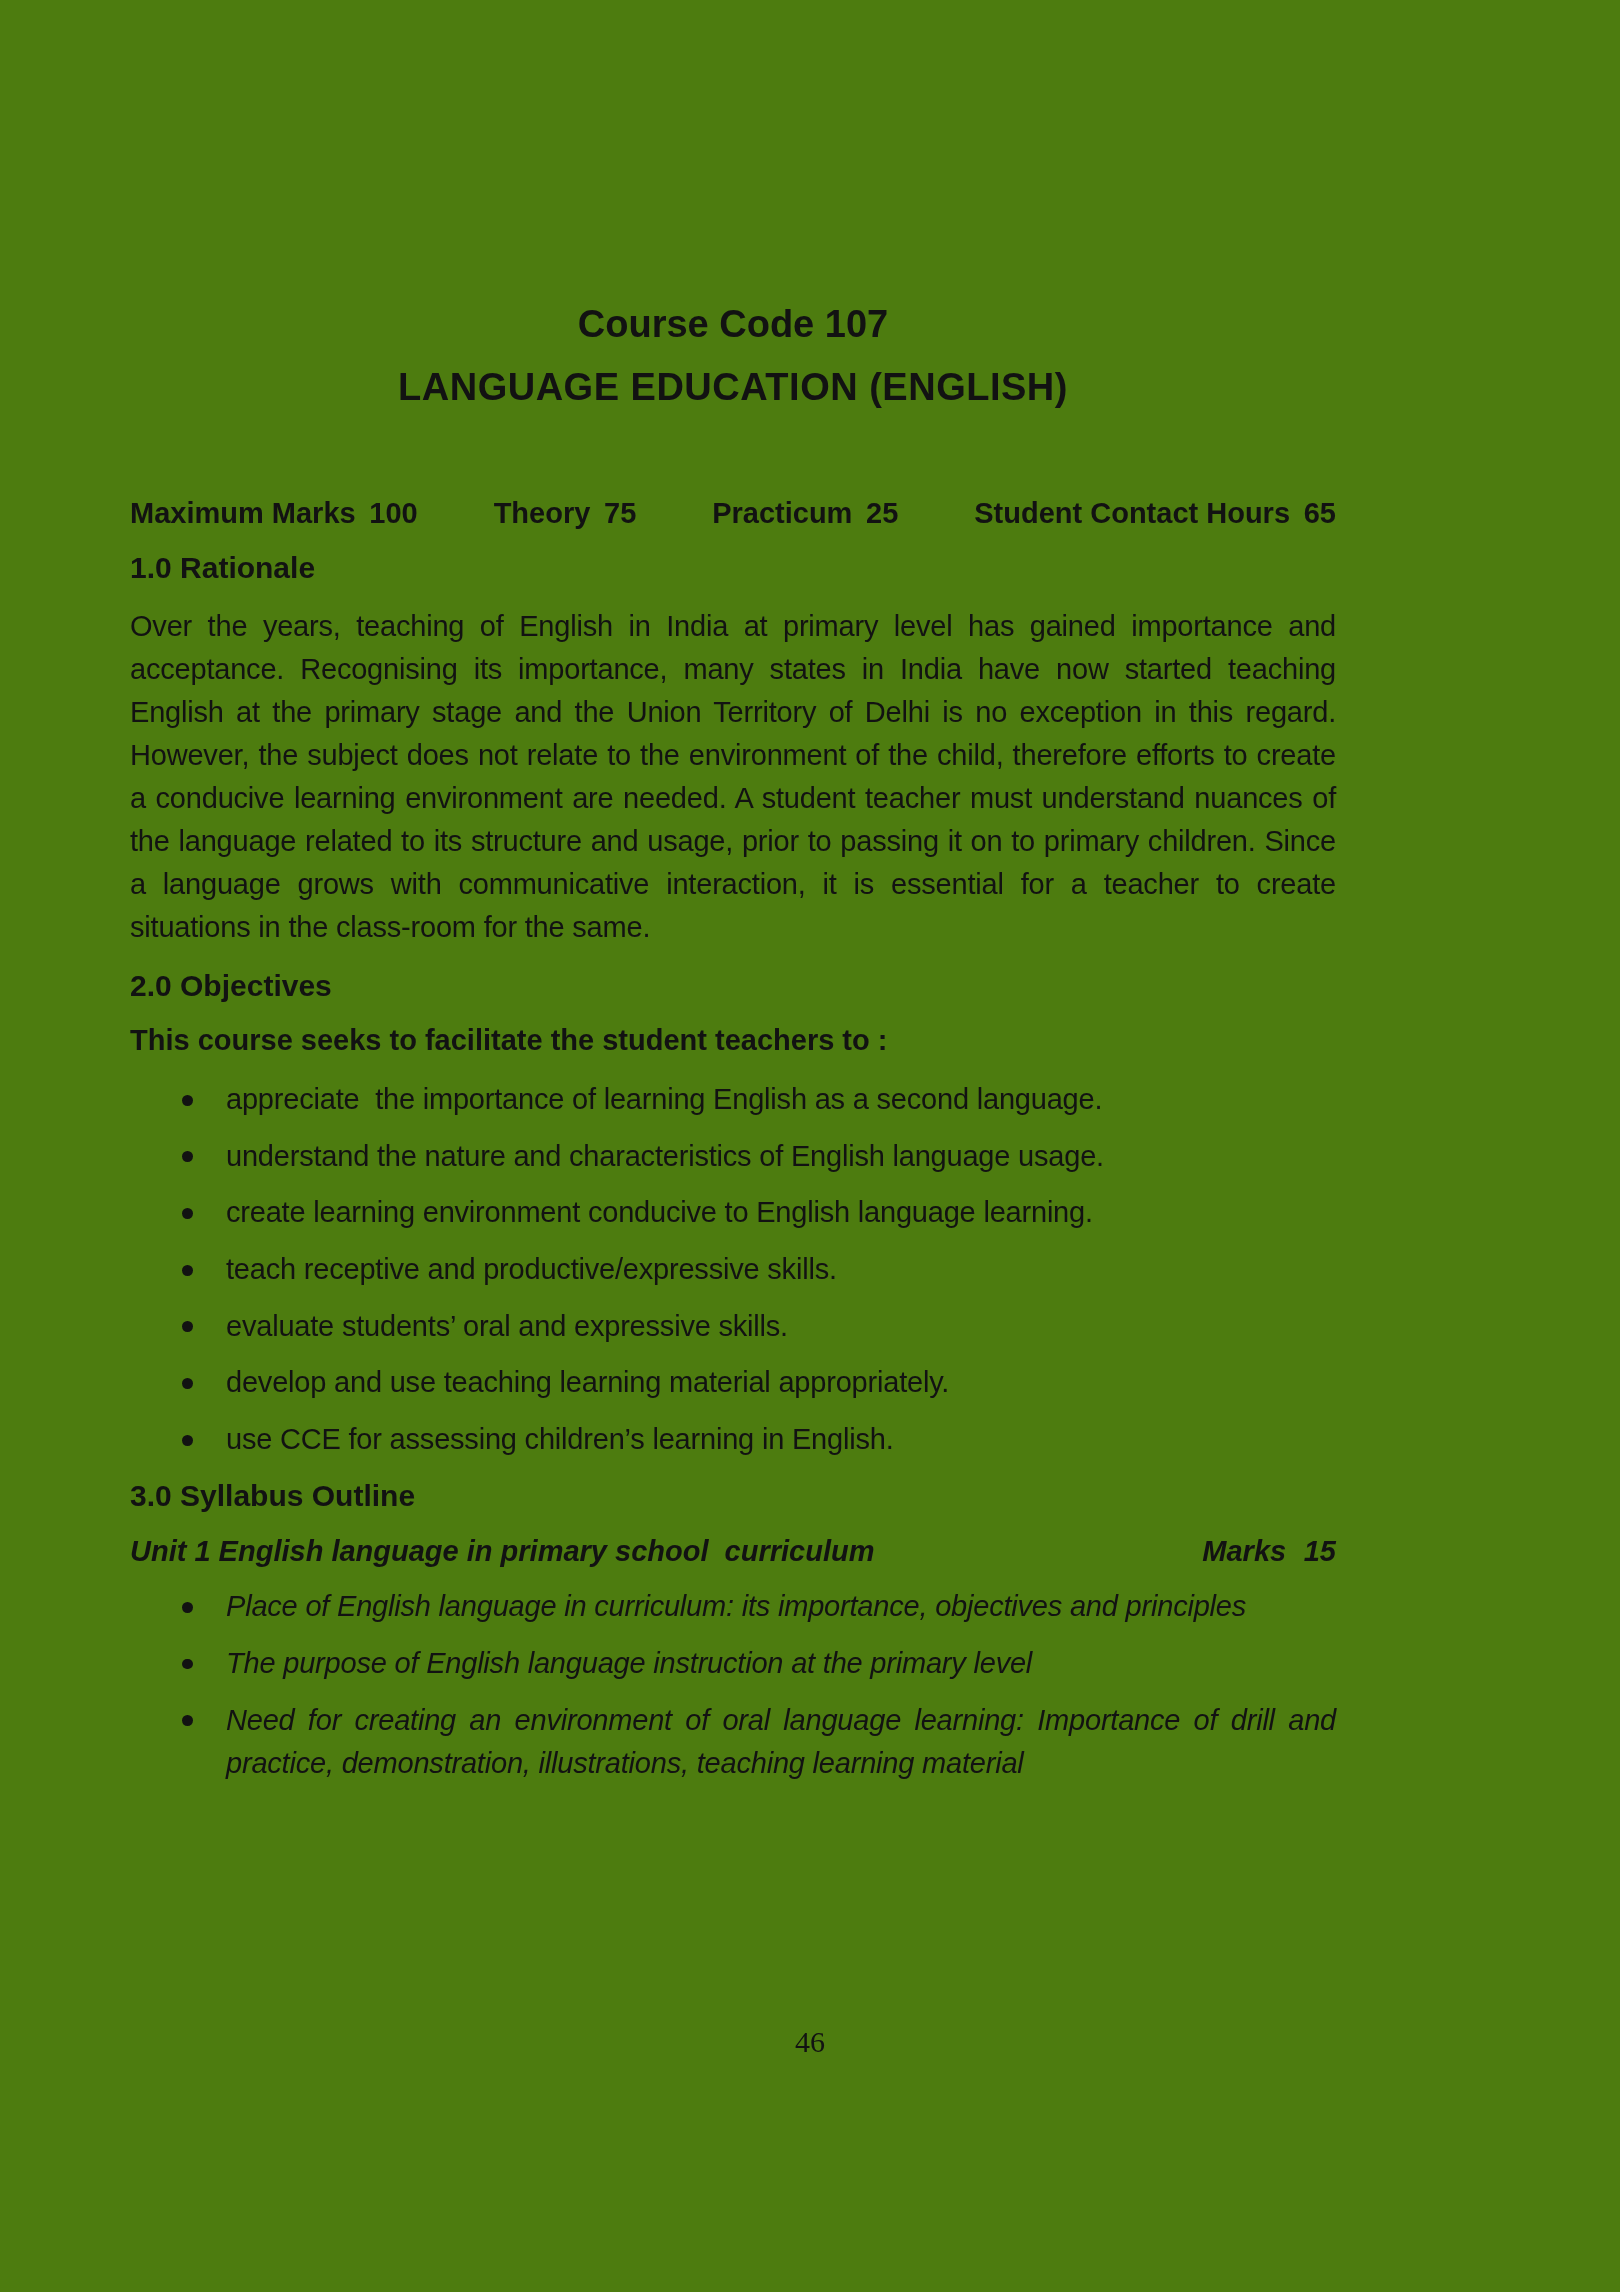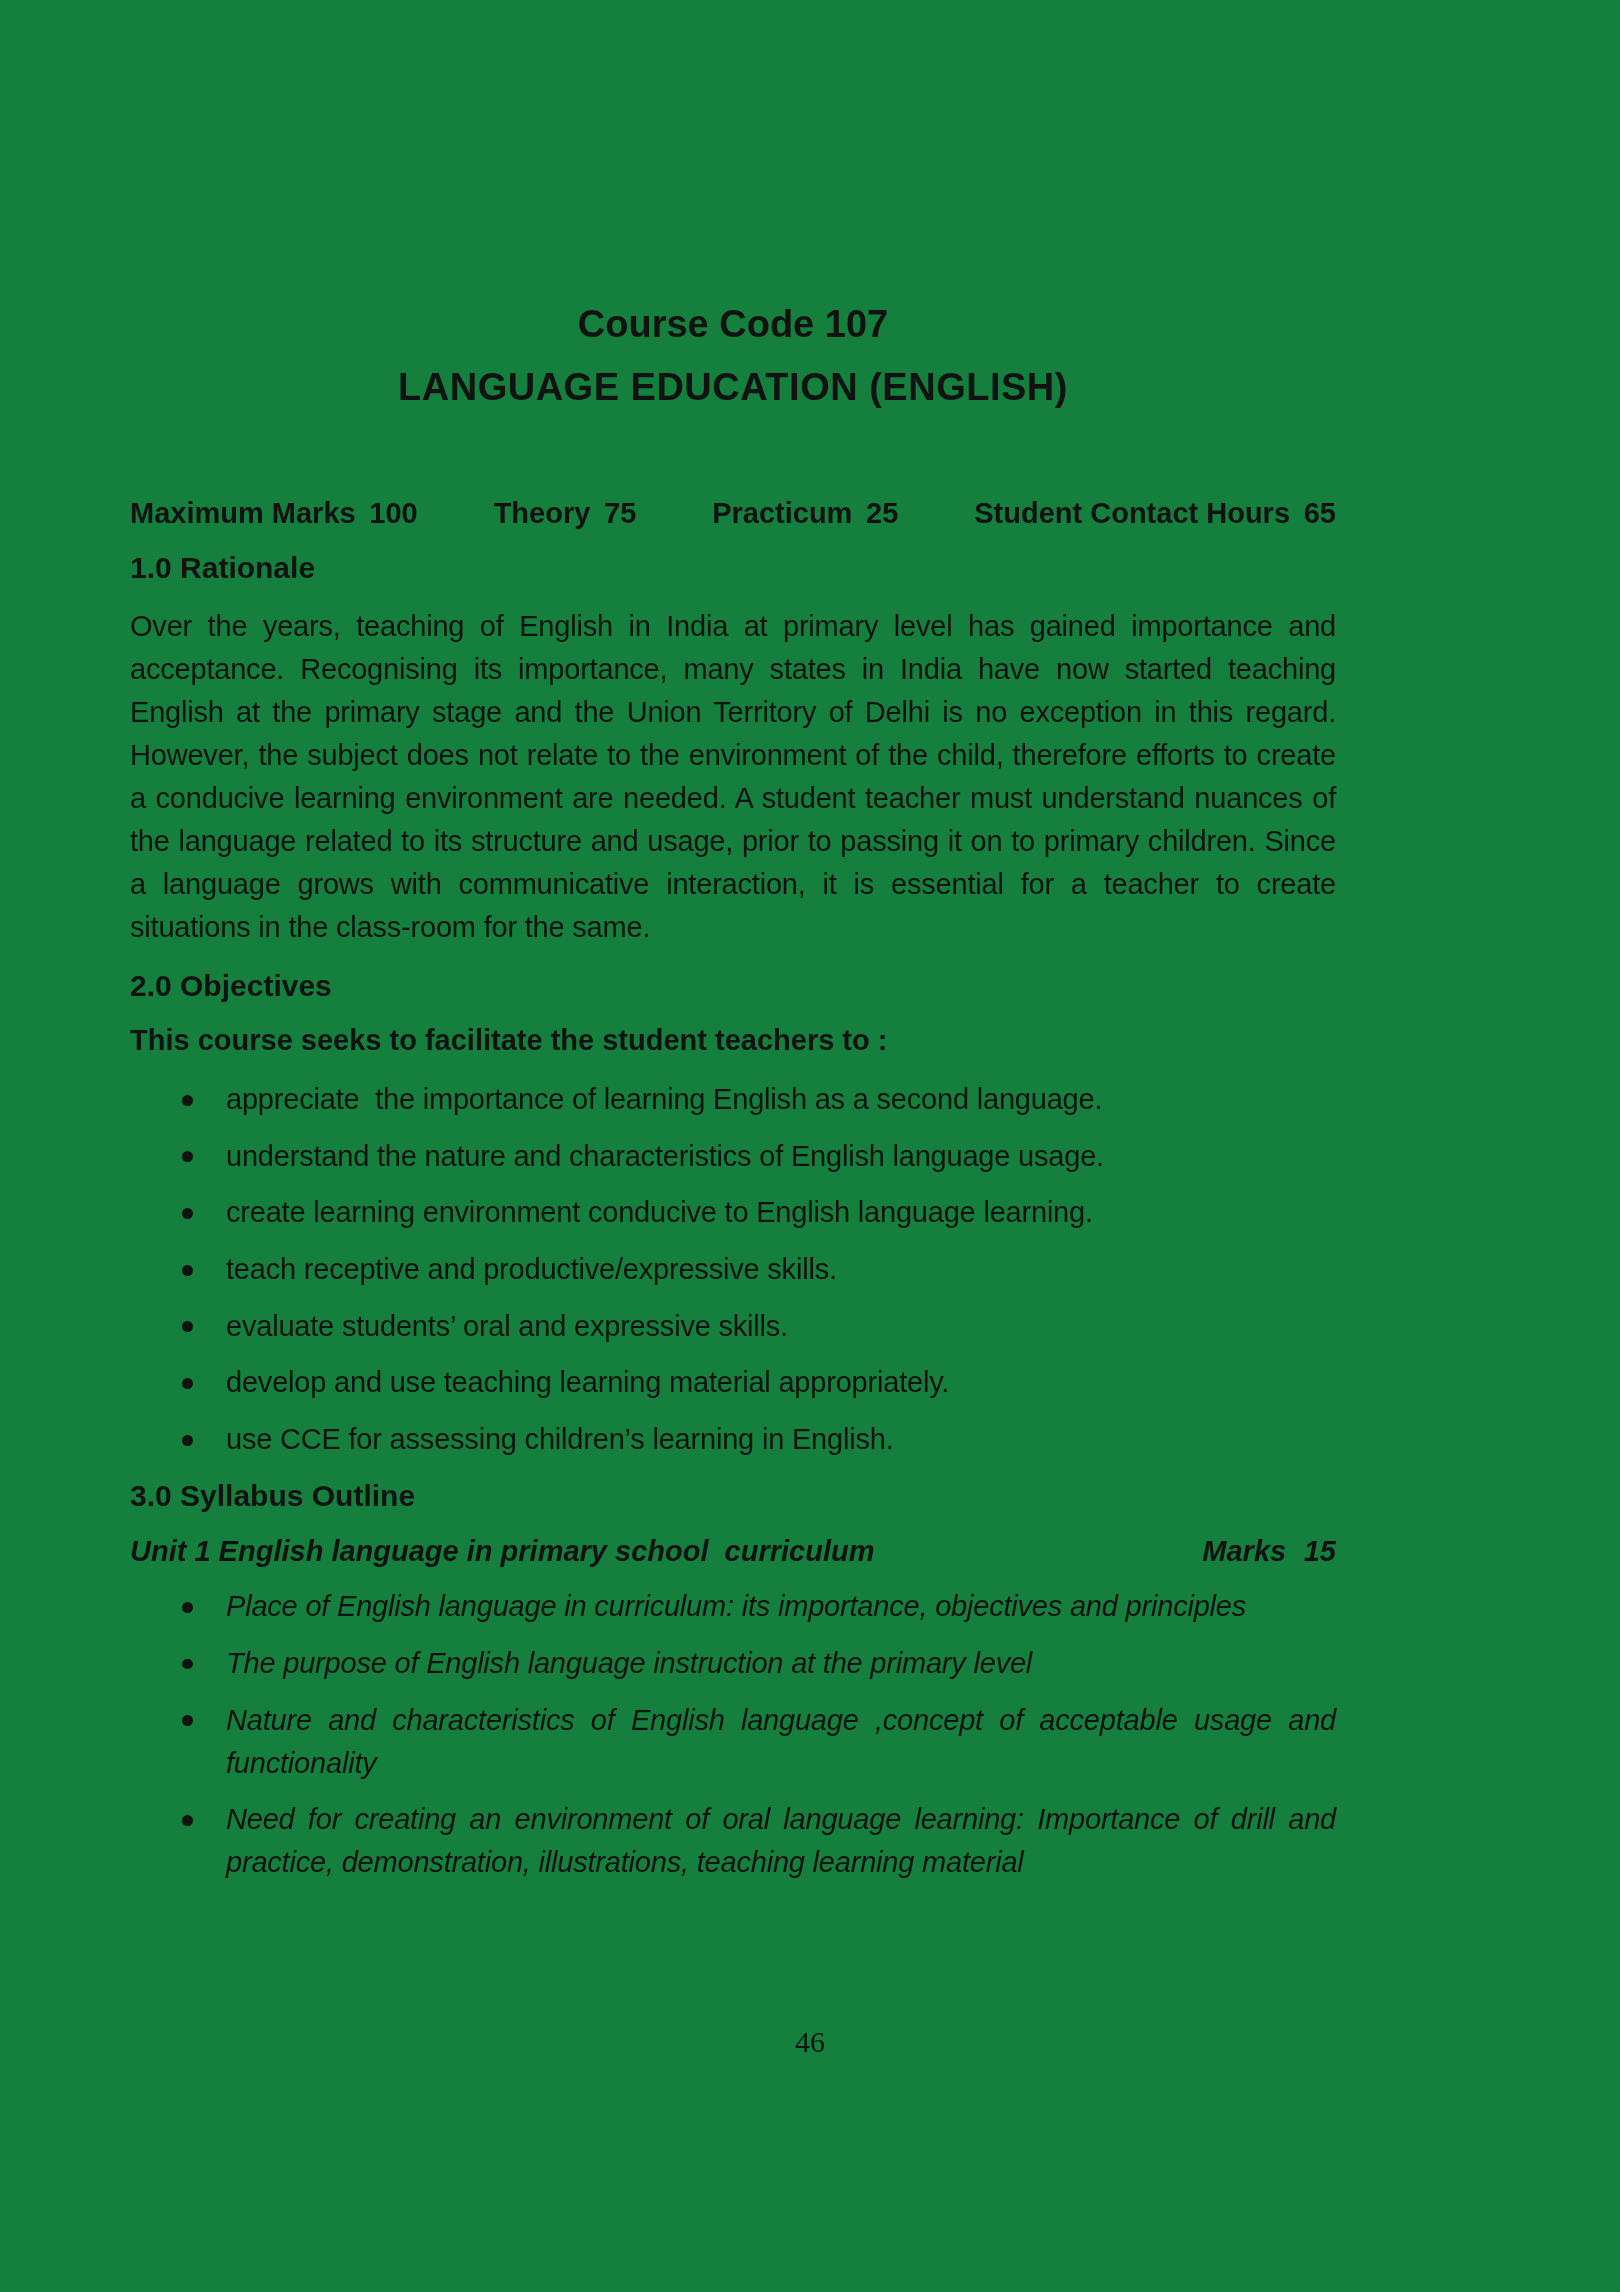--- a/index.html
+++ b/index.html
@@ -1,20 +1,20 @@
 <!DOCTYPE html>
 <html><head>
 <meta charset="utf-8">
 <style>
   html, body { margin: 0; padding: 0; background: #ffffff; }
   .page {
     position: relative;
     width: 1620px;
     height: 2293px;
-    background: #15803d;
+    background: #4d7c0f;
     color: #121212;
     font-family: "Liberation Sans", sans-serif;
     overflow: hidden;
   }
   .content {
     position: absolute;
     left: 130px;
     top: 0;
     width: 1206px;
   }
@@ -145,21 +145,20 @@
     <div class="heading tight">3.0 Syllabus Outline</div>
 
     <div class="unit-row">
       <span class="unit-title">Unit 1 English language in primary school  curriculum</span>
       <span class="unit-marks"><span>Marks</span><span class="val">15</span></span>
     </div>
 
     <ul class="bullets" style="margin-top:13.7px;font-style:italic;">
       <li><span class="dot"></span><span class="bullet-text">Place of English language in curriculum: its importance, objectives and principles</span></li>
       <li><span class="dot"></span><span class="bullet-text">The purpose of English language instruction at the primary level</span></li>
-      <li><span class="dot"></span><span class="bullet-text">Nature and characteristics of English language ,concept of acceptable usage and functionality</span></li>
       <li><span class="dot"></span><span class="bullet-text">Need for creating an environment of oral language learning: Importance of drill and practice, demonstration, illustrations, teaching learning material</span></li>
     </ul>
 
   </div>
 
   <div class="page-footer">46</div>
 </div>
 
 
 </body></html>

